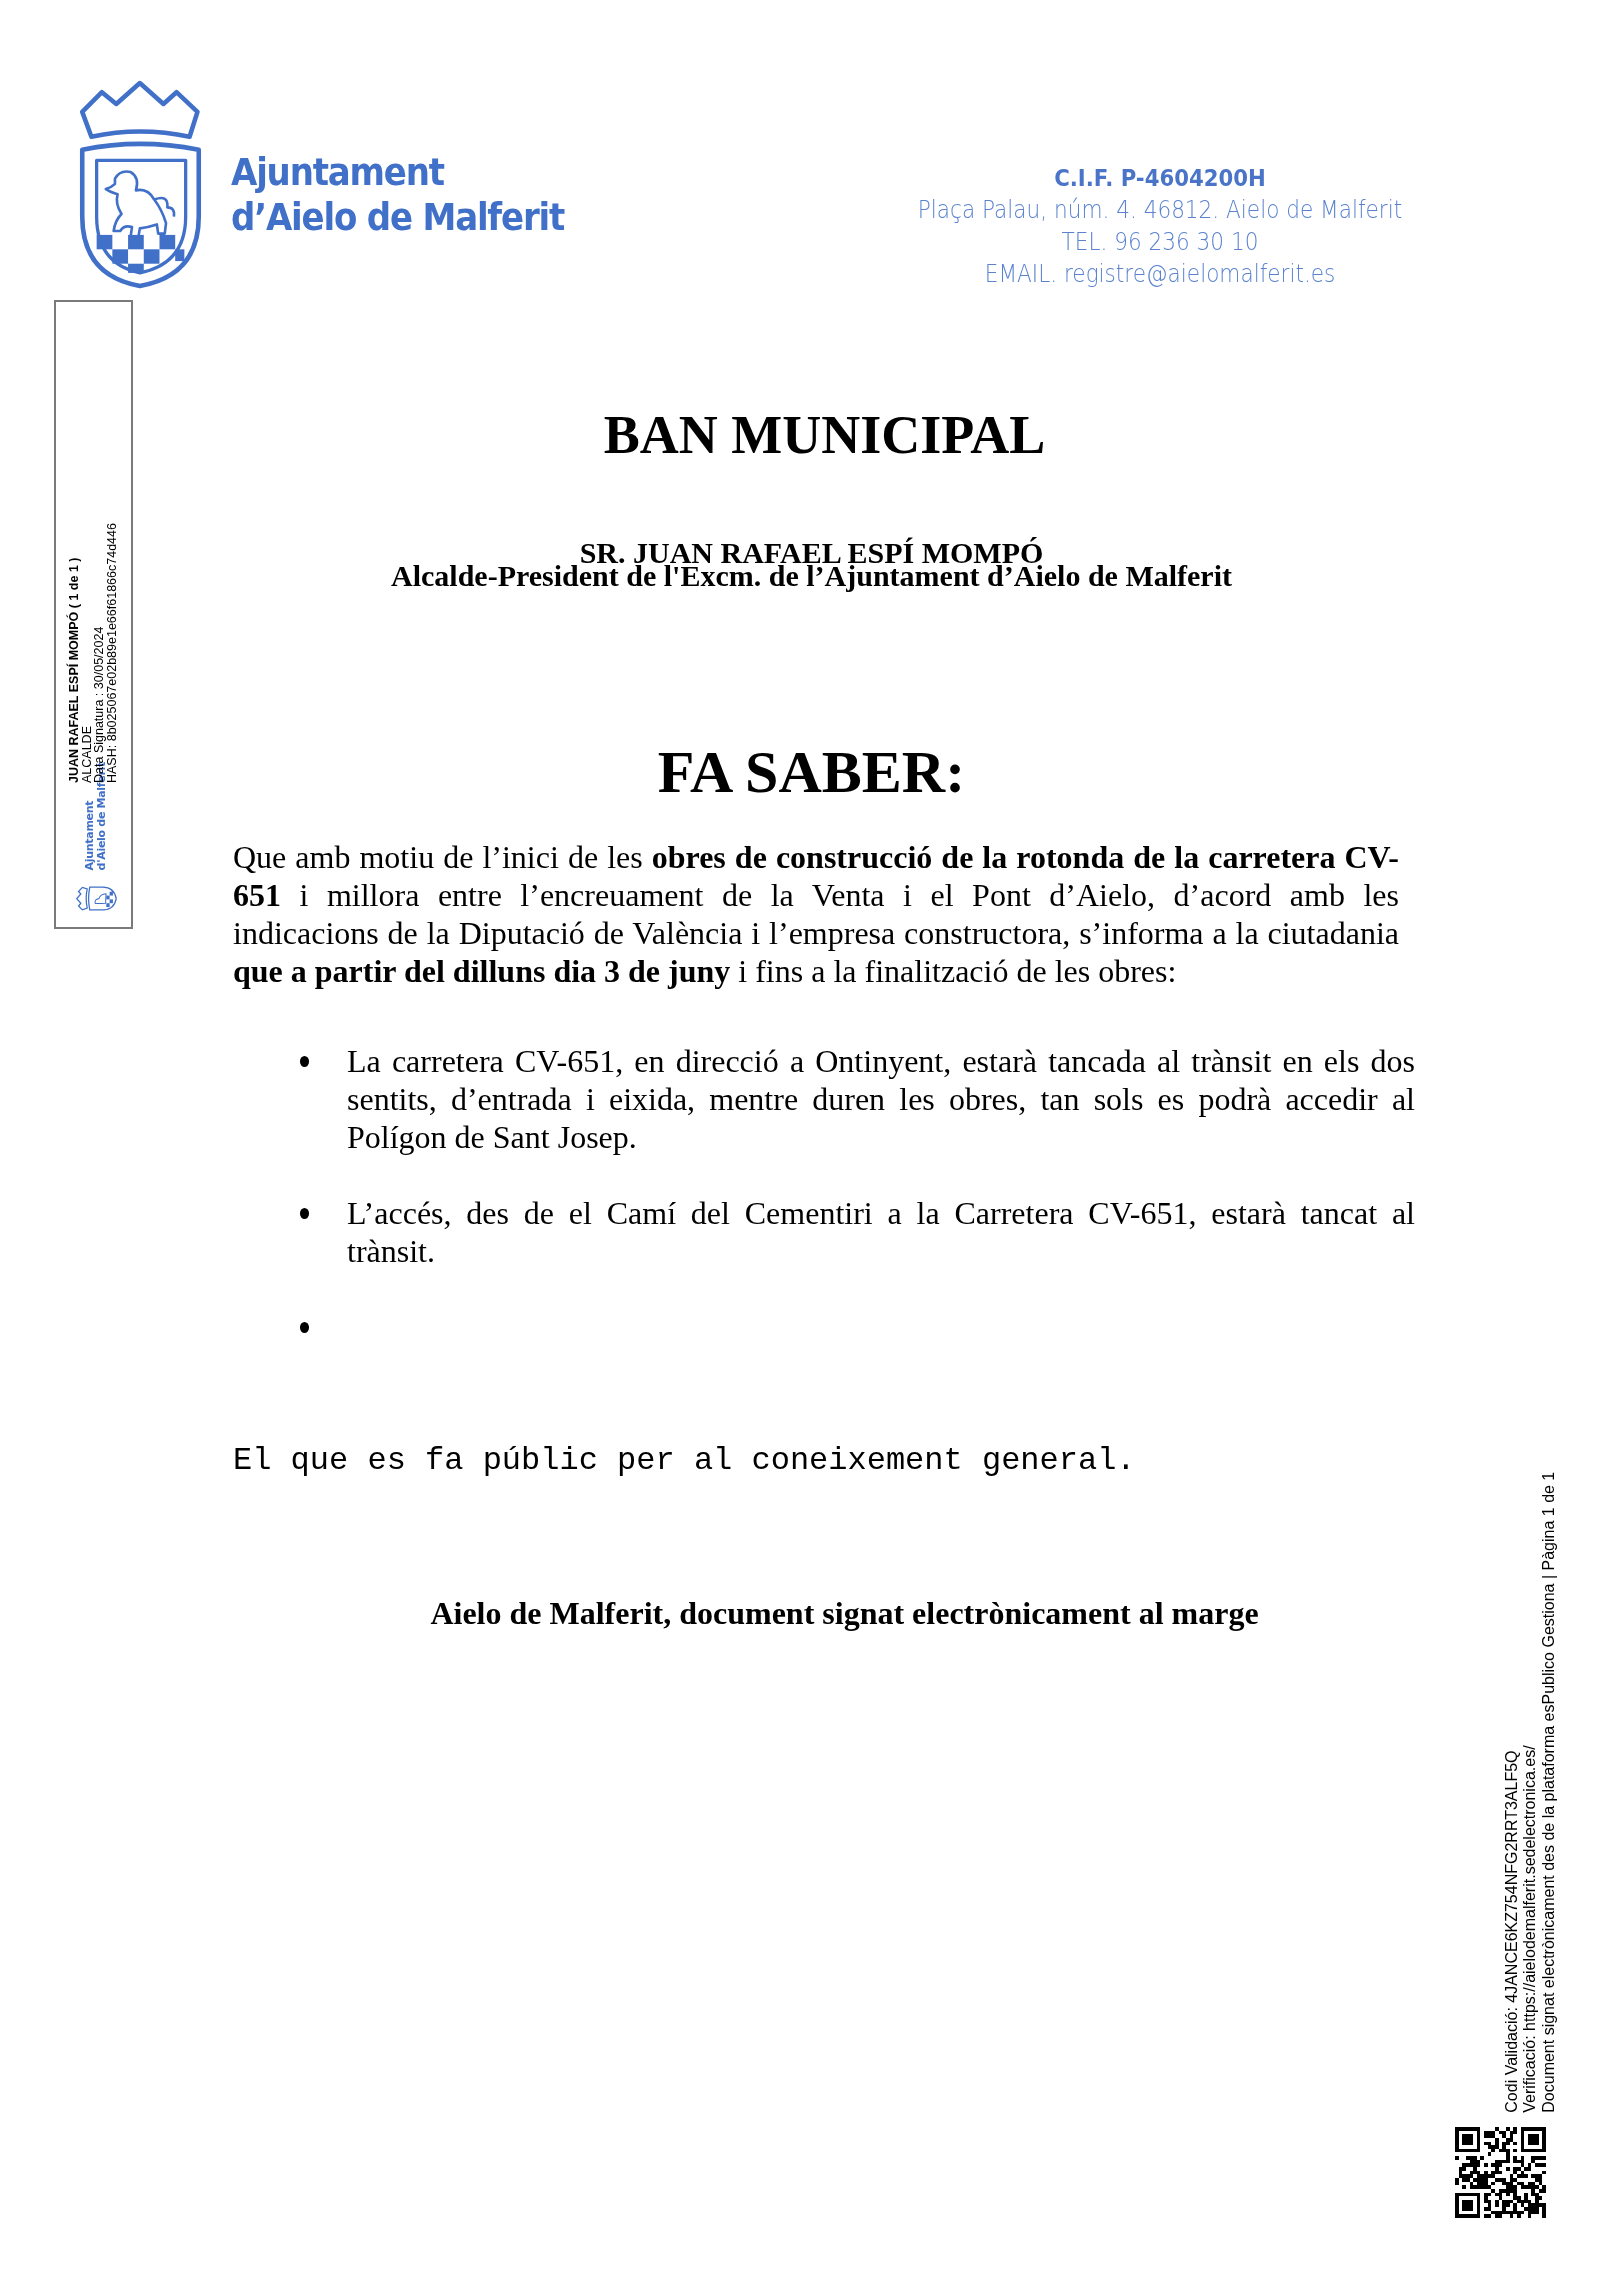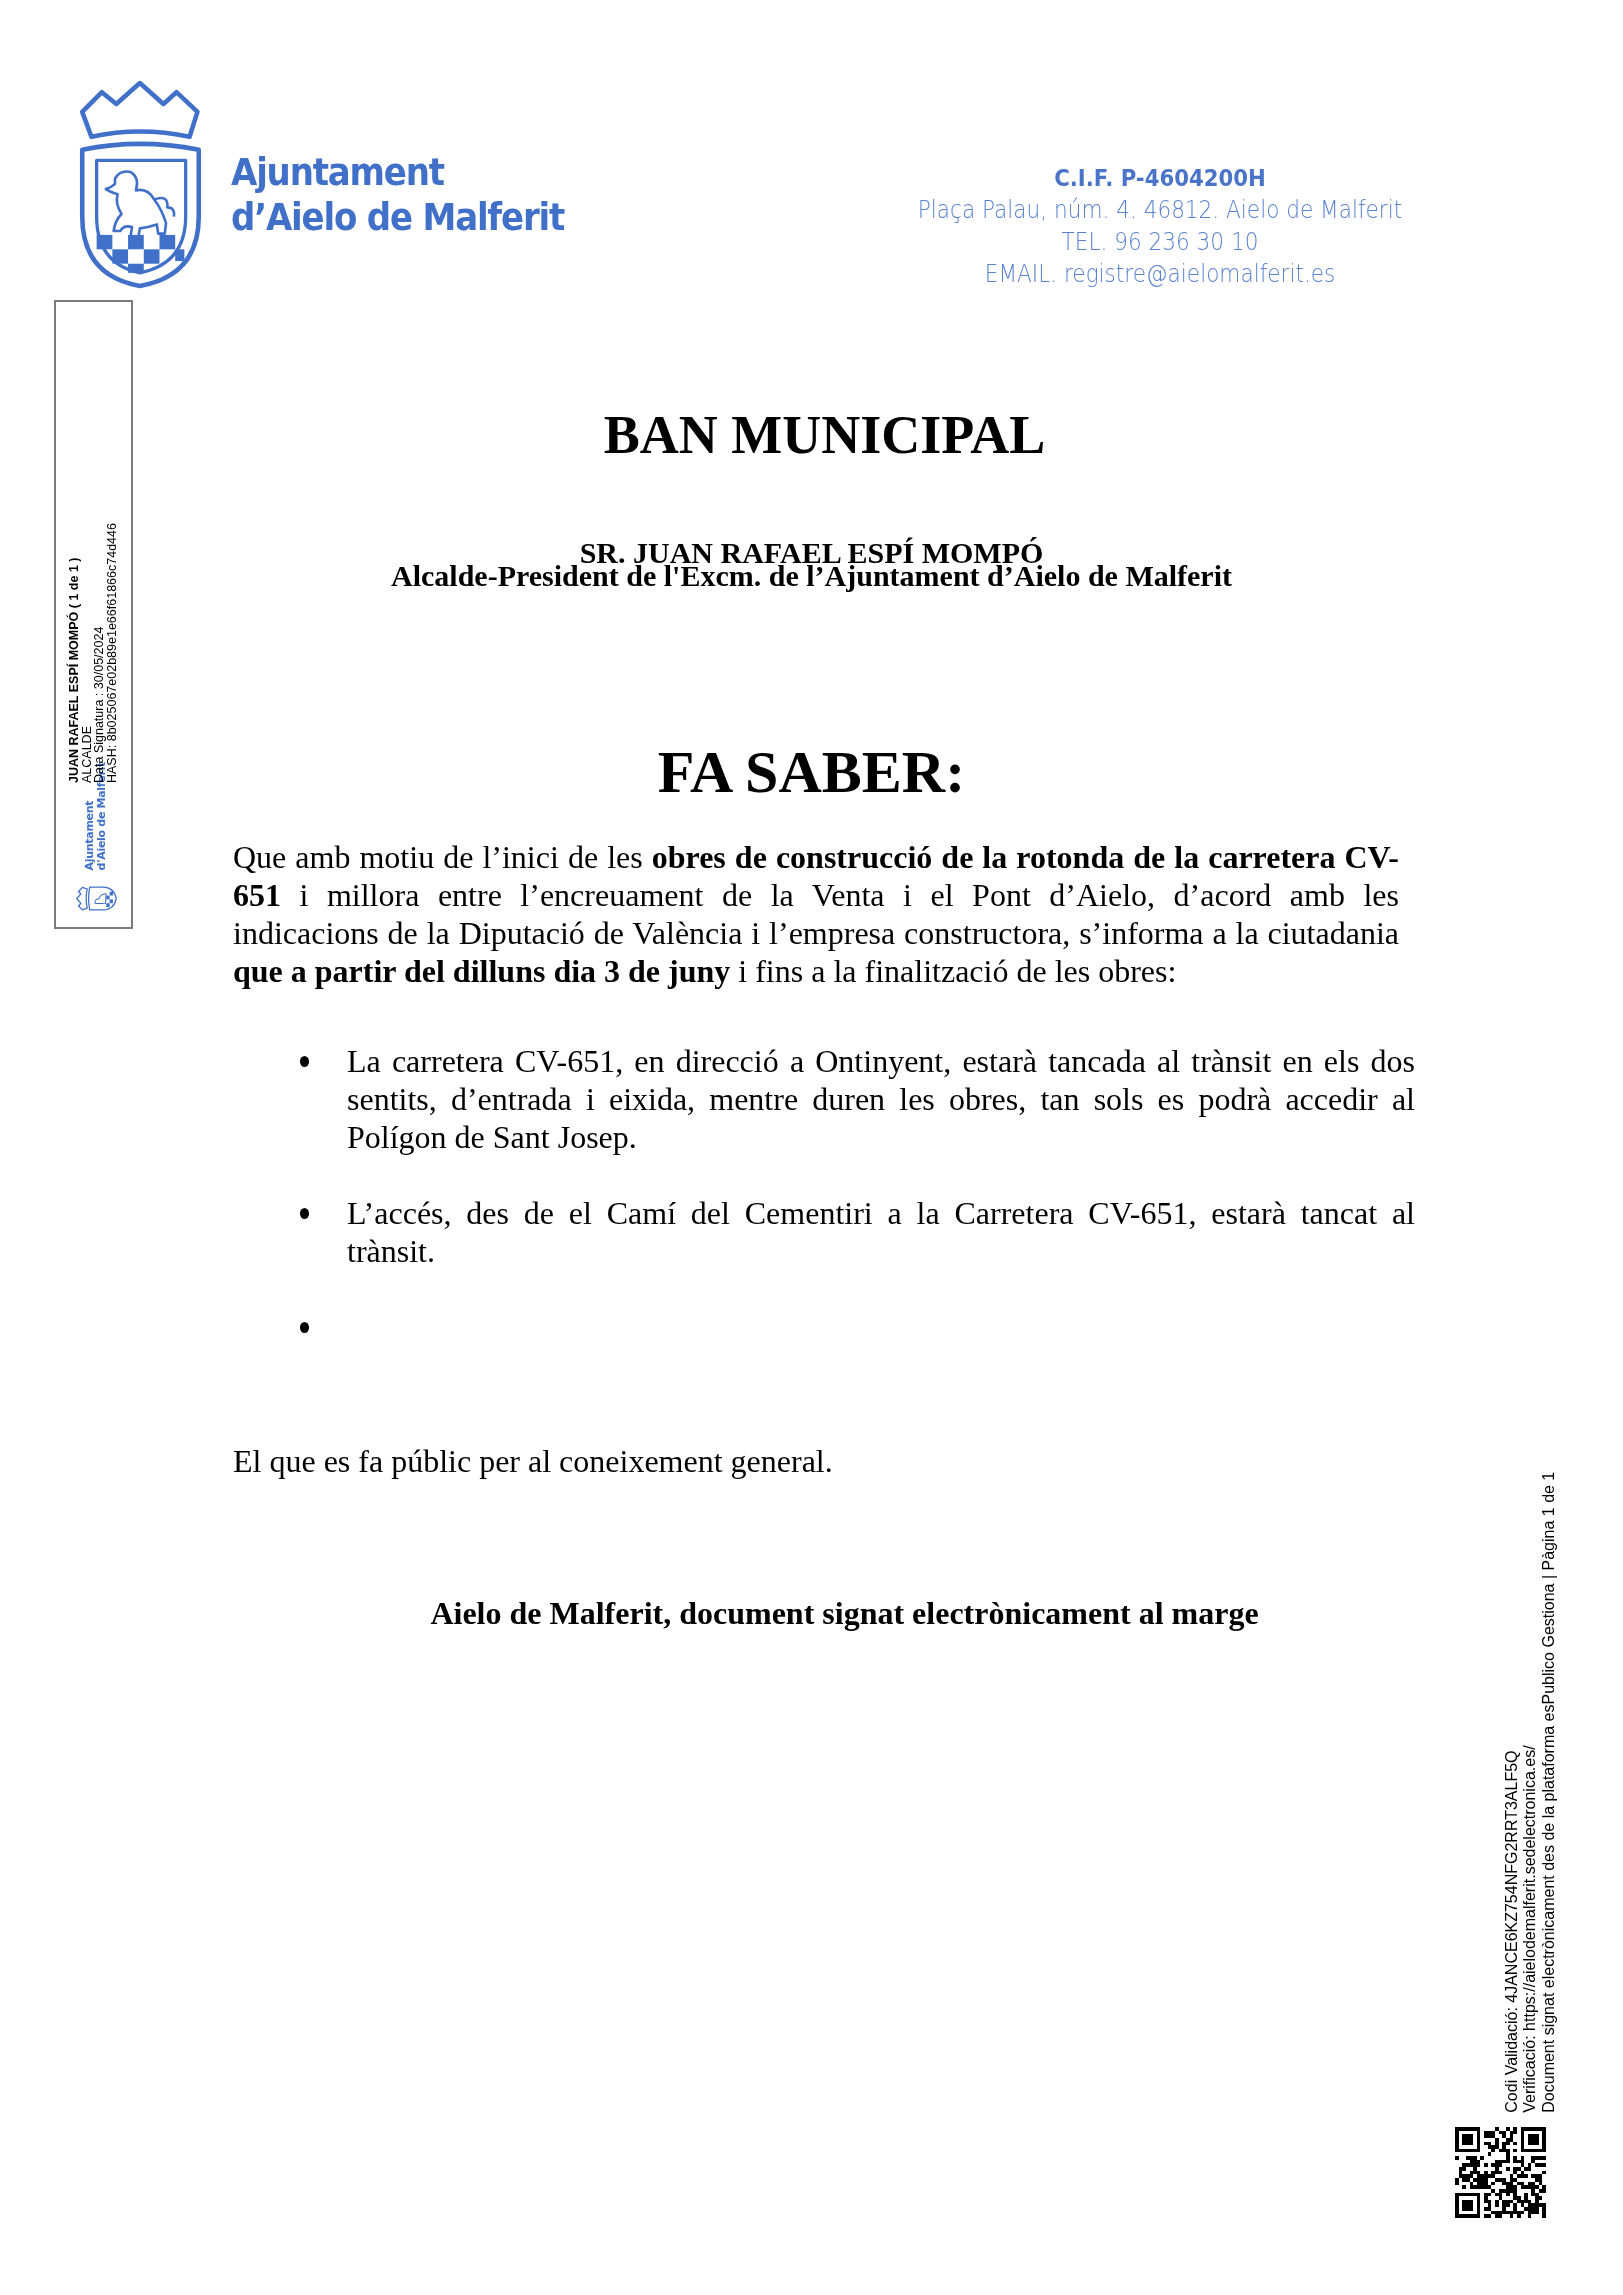--- a/index.html
+++ b/index.html
@@ -137,20 +137,21 @@
       left: 51px; top: 14.4px;
       width: 9.2px; height: 10.5px;
       background: #000;
       border-radius: 50%;
     }
     #closing {
       left: 233px; top: 1442px;
       font-size: 32px;
       line-height: 38px;
       white-space: nowrap;
+      font-family: Liberation Mono, monospace;
     }
     #signed {
       left: 0; width: 1623px; top: 1594px;
       text-align: center;
       font-weight: bold;
       font-size: 32px;
       line-height: 39px;
       white-space: nowrap;
       padding-left: 33px;
     }

